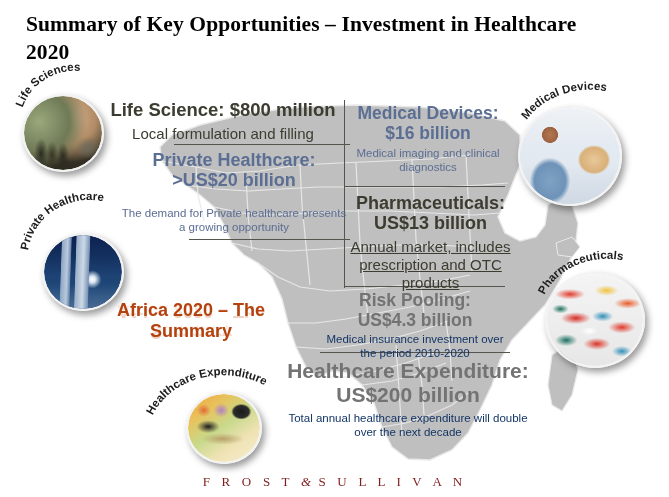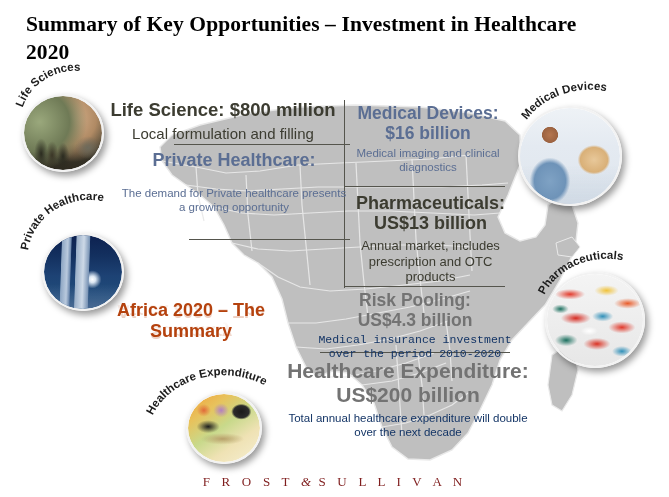--- a/index.html
+++ b/index.html
@@ -51,25 +51,25 @@
   #b-priv{left:118px;top:150px;width:232px;}
   #b-priv .hd{font-size:18px;}
   #b-priv .sub{font-size:11.5px;margin-top:17px;}
 
   #b-dev{left:343px;top:104px;width:170px;}
   #b-dev .hd{font-size:17.5px;}
   #b-dev .sub{font-size:11.5px;margin-top:4px;}
 
   #b-pharm{left:343px;top:193px;width:175px;}
   #b-pharm .hd{font-size:18px;}
-  #b-pharm .sub{font-size:13px;margin-top:5px;}
+  #b-pharm .sub{font-size:15px;margin-top:5px;text-decoration:underline;}
 
   #b-risk{left:318px;top:291px;width:194px;}
   #b-risk .hd{font-size:17.5px;}
-  #b-risk .sub{font-size:11.5px;margin-top:3px;font-family:Liberation Mono, monospace;}
+  #b-risk .sub{font-size:11.5px;margin-top:3px;}
 
   #b-exp{left:283px;top:359px;width:250px;}
   #b-exp .hd{font-size:21px;}
   #b-exp .sub{font-size:11.5px;margin-top:6px;}
 
   
   #b-africa{position:absolute;left:96px;top:300px;width:190px;text-align:center;}
   #b-africa .mtxt{
     font-size:18px;font-weight:bold;line-height:1.15;
     color:#b5420e;
@@ -170,20 +170,21 @@
   <div class="hline" style="left:320px;top:352px;width:190px;"></div>
   <div class="vline" style="left:344px;top:100px;width:1px;height:188px;"></div>
 
   <div class="blk dark" id="b-life">
     <div class="hd">Life Science: $800 million</div>
     <div class="sub">Local formulation and filling</div>
   </div>
 
   <div class="blk slate" id="b-priv">
     <div class="hd">Private Healthcare:</div>
+    <div class="hd">&gt;US$20 billion</div>
     <div class="sub">The demand for Private healthcare presents a growing opportunity</div>
   </div>
 
   <div class="blk slate" id="b-dev">
     <div class="hd">Medical Devices:</div>
     <div class="hd">$16 billion</div>
     <div class="sub">Medical imaging and clinical diagnostics</div>
   </div>
 
   <div class="blk dark" id="b-pharm">

